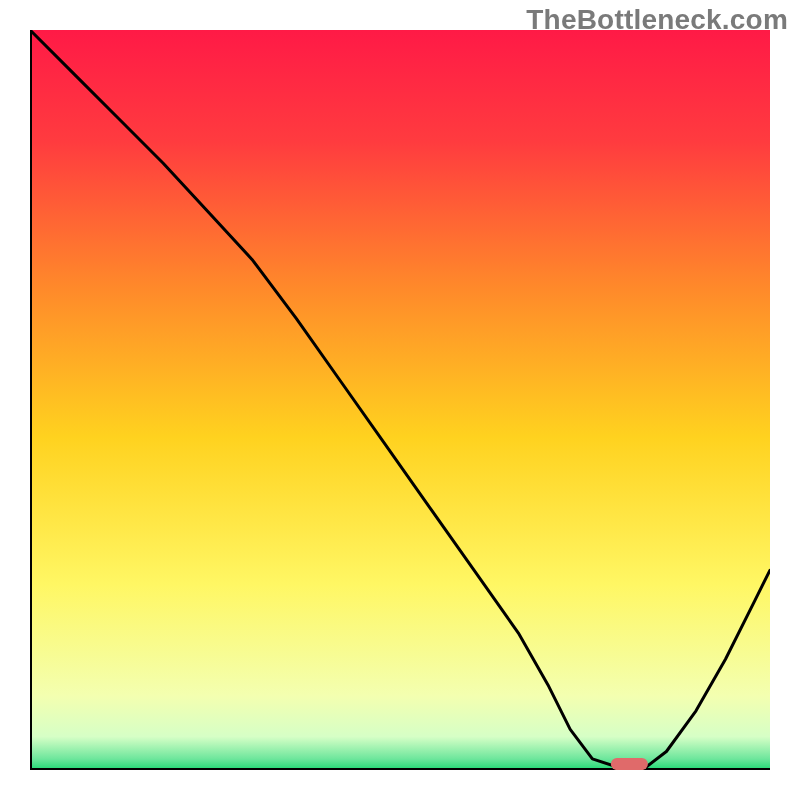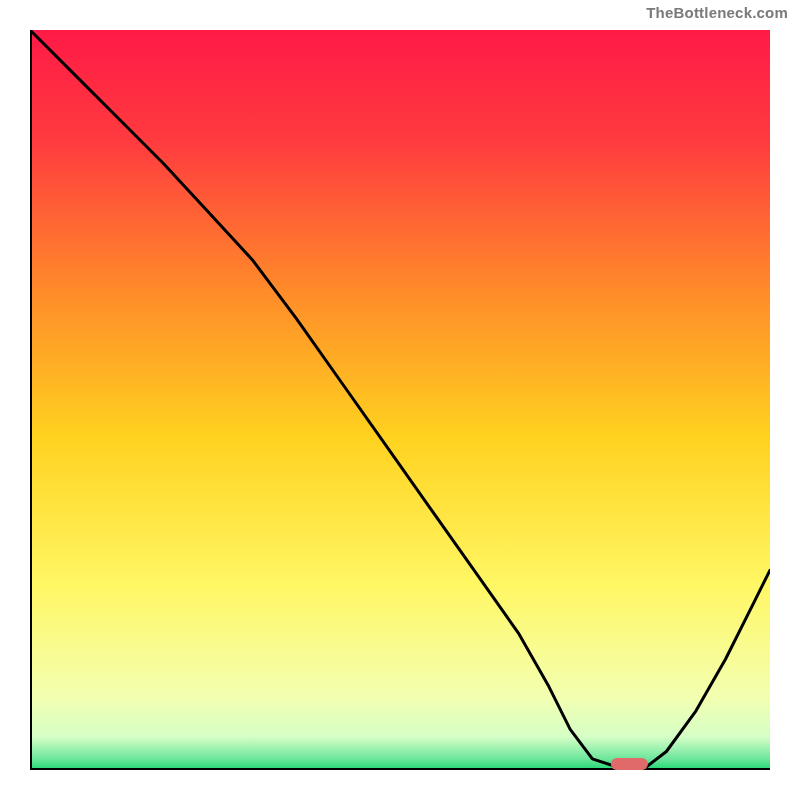--- a/index.html
+++ b/index.html
@@ -13,21 +13,21 @@
   }
   .wrap {
     position: relative;
     width: 800px;
     height: 800px;
   }
   .watermark {
     position: absolute;
     top: 4px;
     right: 12px;
-    font-size: 15px;
+    font-size: 28px;
     font-weight: 700;
     color: #7a7a7a;
     letter-spacing: 0.2px;
     z-index: 10;
   }
   .plot-outer {
     position: absolute;
     left: 30px;
     top: 30px;
     width: 740px;

